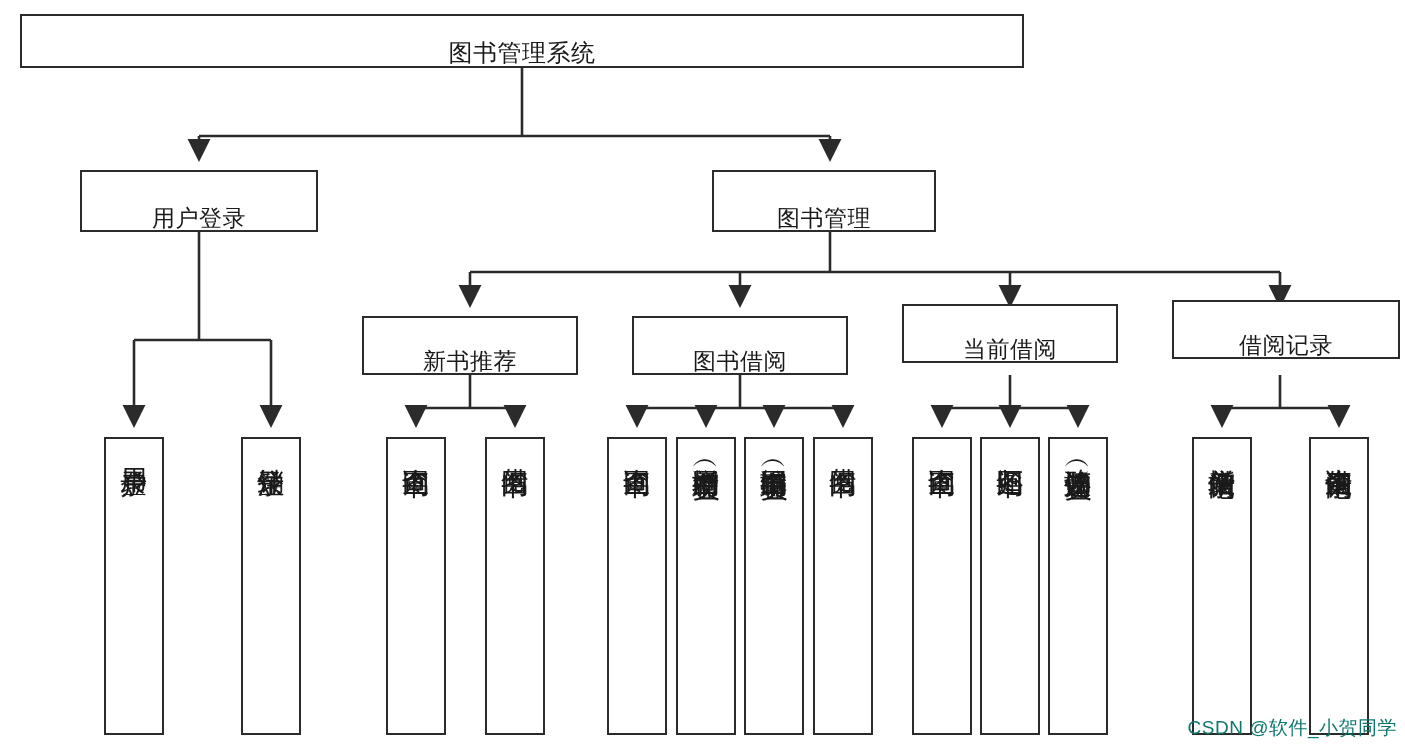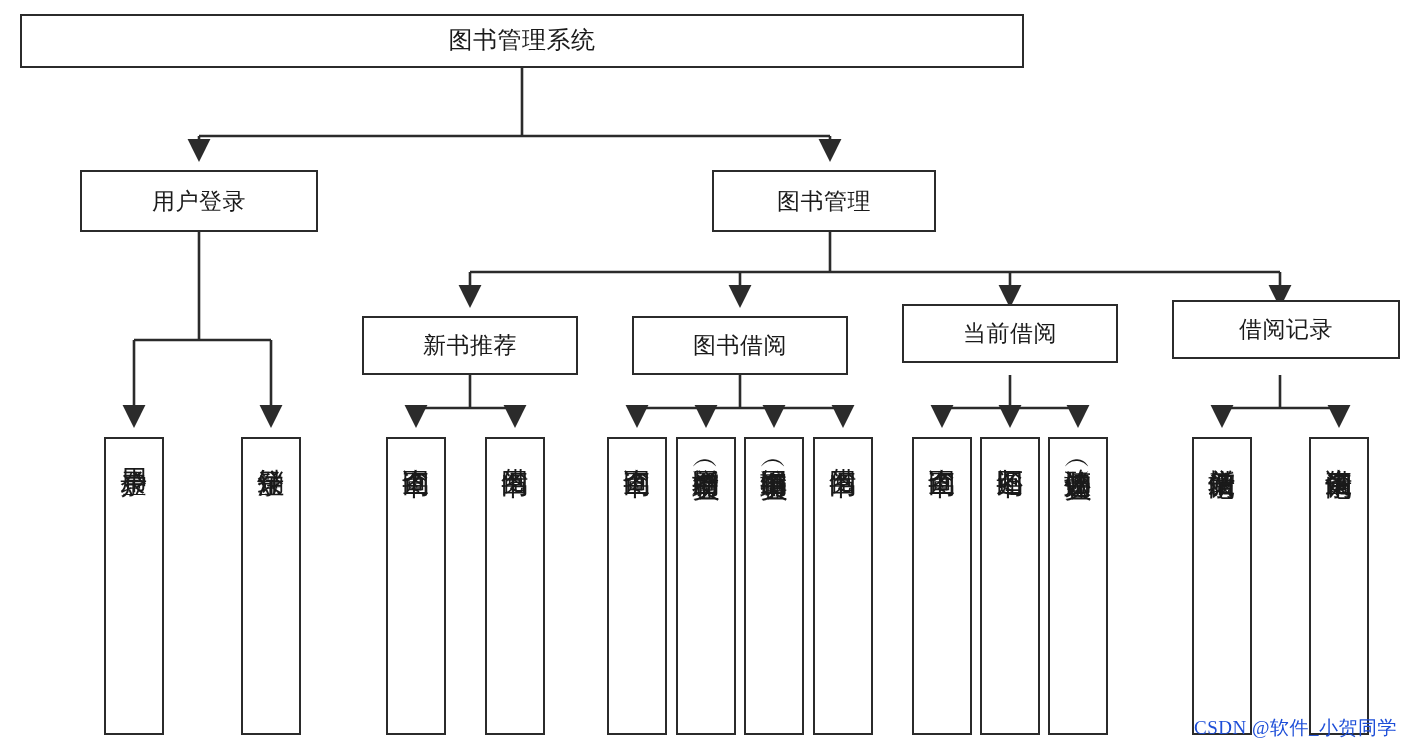--- a/index.html
+++ b/index.html
@@ -25,21 +25,21 @@
     width: 1405px;
     height: 747px;
     pointer-events: none;
   }
   .node {
     position: absolute;
     box-sizing: border-box;
     border: 2px solid #2b2b2b;
     background: #ffffff;
     display: flex;
-    align-items: center;
+    align-items: flex-end;
     justify-content: center;
     color: #1a1a1a;
   }
   .node .label {
     display: block;
     text-align: center;
     line-height: 1.05;
   }
   
   .node.h .label {
@@ -60,22 +60,22 @@
     font-size: 27px;
     line-height: 1.02;
     letter-spacing: 1px;
     white-space: nowrap;
   }
   .watermark {
     position: absolute;
     right: 8px;
     bottom: 6px;
     font-size: 19px;
-    color: #1d4ed8;
-    font-family: Liberation Serif, serif;
+    color: #0f766e;
+    font-family: Liberation Sans, sans-serif;
     letter-spacing: 0.5px;
     white-space: nowrap;
   }
 </style>
 </head>
 <body>
 
 <div id="canvas">
 
   <svg class="edges" viewBox="0 0 1405 747" xmlns="http://www.w3.org/2000/svg">

